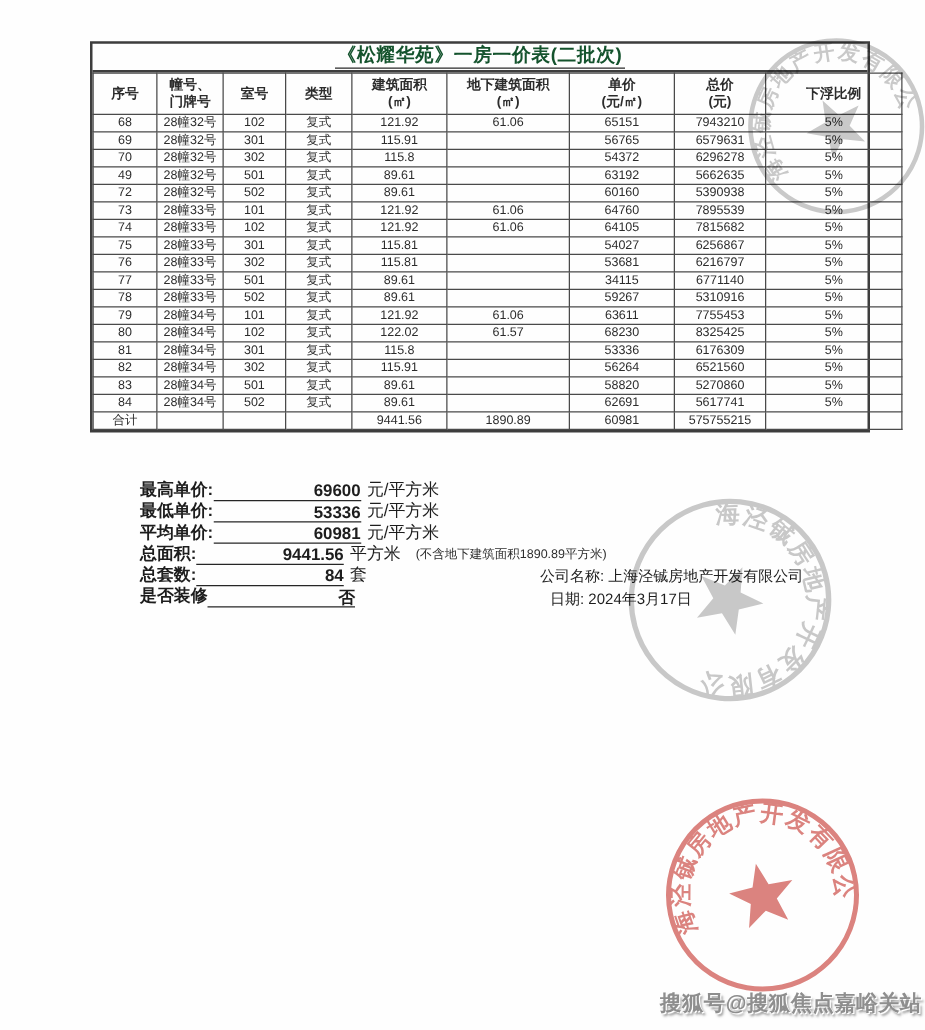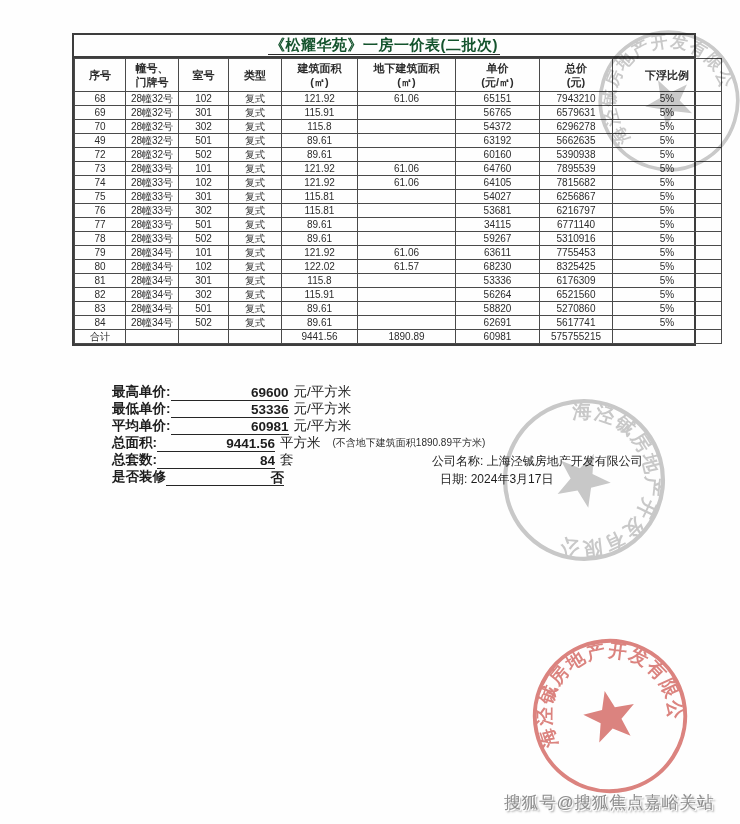--- a/index.html
+++ b/index.html
@@ -51,22 +51,22 @@
 
   
   .seal{position:absolute;mix-blend-mode:multiply;pointer-events:none;z-index:4;}
   .seal-red{left:530px;top:636px;width:160px;height:160px;transform:rotate(-12deg);color:#d4655f;opacity:0.8;}
   .seal-gray-top{left:596px;top:28px;width:146px;height:146px;transform:rotate(-28deg);color:#8f8f8f;opacity:0.48;}
   .seal-gray-mid{left:500px;top:396px;width:168px;height:168px;transform:rotate(96deg);color:#939393;opacity:0.5;}
   .seal svg{width:100%;height:100%;display:block;}
 
   
   .watermark{
-    position:absolute;left:504px;top:791px;z-index:5;white-space:nowrap;
-    font-size:17px;font-weight:normal;letter-spacing:0.5px;color:#8e8e8e;
+    position:absolute;left:528px;top:791px;z-index:5;white-space:nowrap;
+    font-size:17px;font-weight:bold;letter-spacing:0.5px;color:#8e8e8e;
     text-shadow:1px 1px 0 #ffffff,2px 2px 2px rgba(70,70,70,0.55);
   }
 </style>
 </head>
 <body>
 
 <div class="page">
 
   <div class="table-wrap">
     <div class="title-row">

